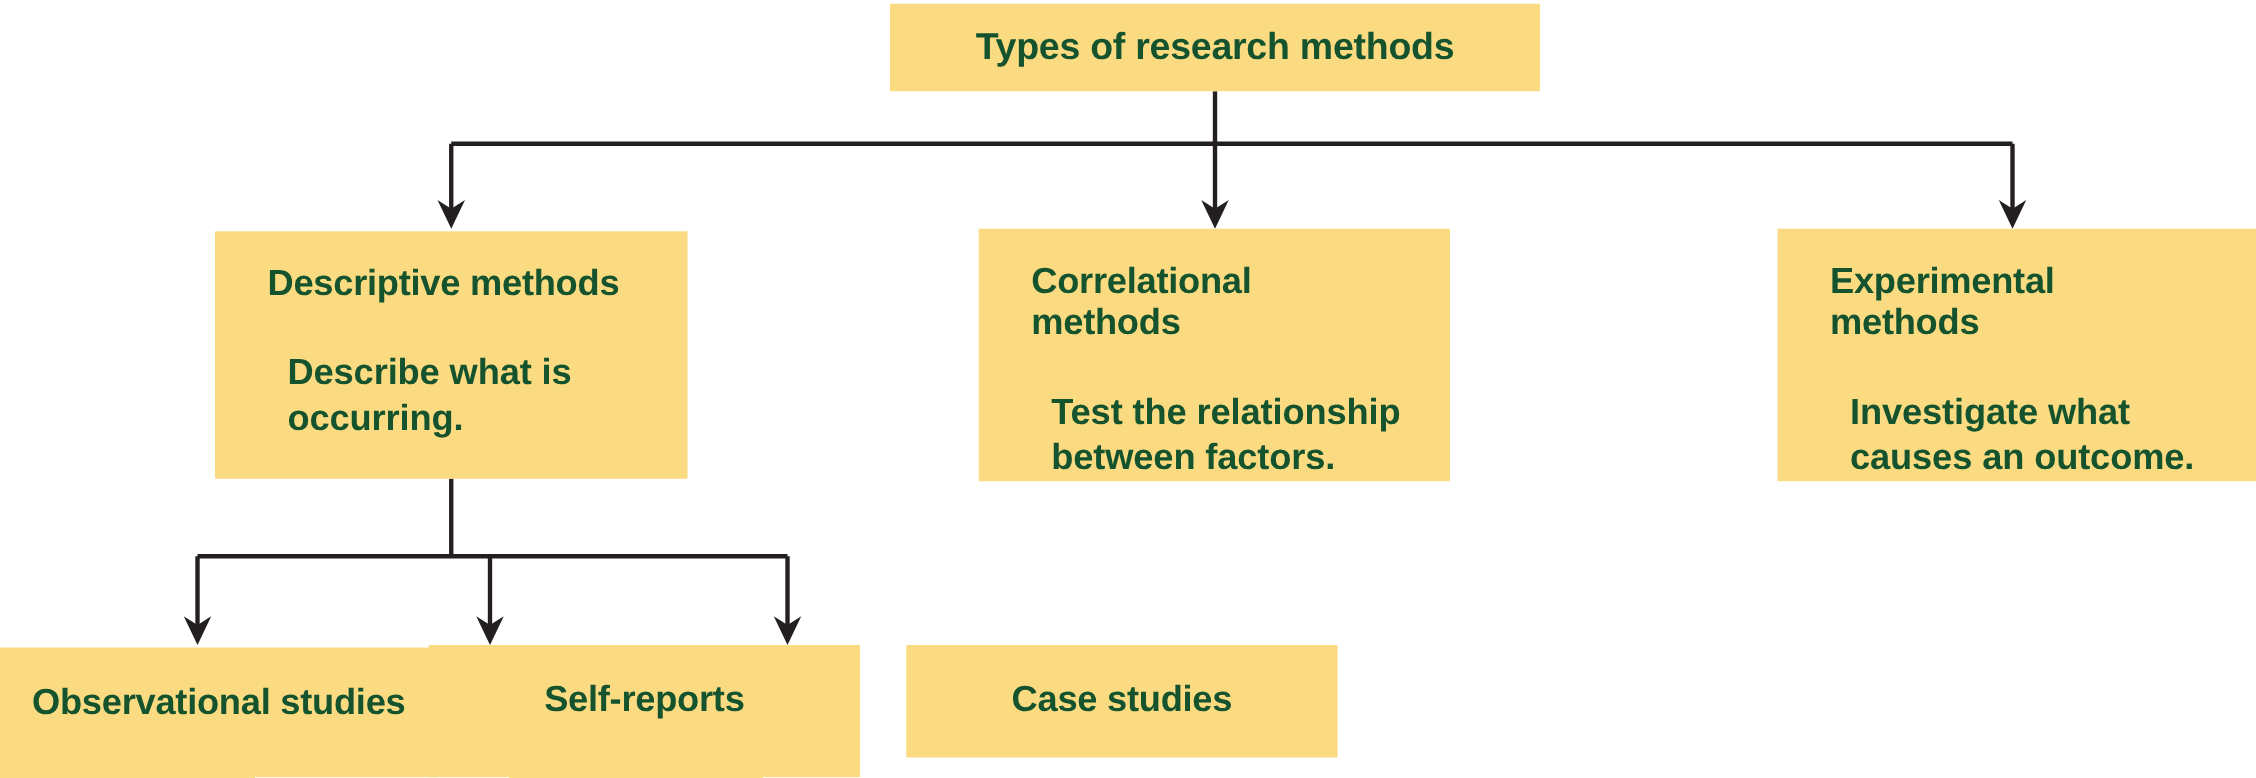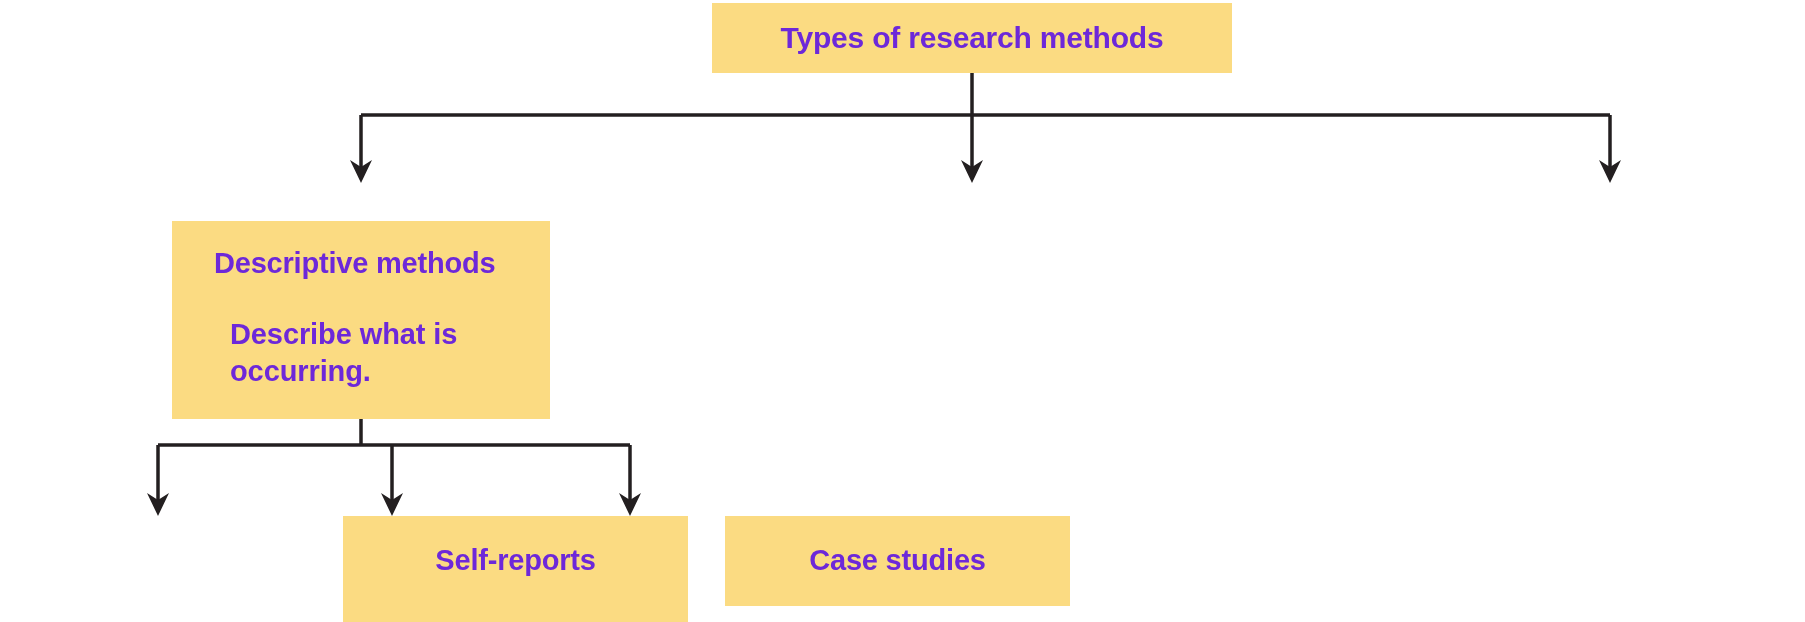--- a/index.html
+++ b/index.html
@@ -30,21 +30,21 @@
     height: 622px;
     pointer-events: none;
   }
 
   .node {
     position: absolute;
     background: #FBDB82;
     box-sizing: border-box;
     display: flex;
     flex-direction: column;
-    color: #6d28d9;
+    color: #14532d;
   }
 
   
   .node-root {
     align-items: center;
     justify-content: center;
   }
   .node-root .node-title {
     font-size: 30px;
     font-weight: bold;
@@ -120,27 +120,38 @@
       <polygon points="158,516 147,493 158,500 169,493"></polygon>
       <polygon points="392,516 381,493 392,500 403,493"></polygon>
       <polygon points="630,516 619,493 630,500 641,493"></polygon>
     </g>
   </svg>
 
   <div class="node node-root" style="left:712px; top:3px; width:520px; height:70px;">
     <span class="node-title">Types of research methods</span>
   </div>
 
-  <div class="node node-branch" style="left:172px; top:185px; width:378px; height:198px;margin-top:36px;">
+  <div class="node node-branch" style="left:172px; top:185px; width:378px; height:198px;">
     <span class="node-title">Descriptive methods</span>
     <span class="node-desc">Describe what is occurring.</span>
   </div>
 
+  <div class="node node-branch" style="left:783px; top:183px; width:377px; height:202px;">
+    <span class="node-title">Correlational methods</span>
+    <span class="node-desc">Test the relationship between factors.</span>
+  </div>
 
+  <div class="node node-branch" style="left:1422px; top:183px; width:383px; height:202px;">
+    <span class="node-title">Experimental methods</span>
+    <span class="node-desc">Investigate what causes an outcome.</span>
+  </div>
 
+  <div class="node node-leaf" style="left:0px; top:518px; width:350px; height:104px;">
+    <span class="node-title">Observational studies</span>
+  </div>
 
   <div class="node node-leaf" style="left:343px; top:516px; width:345px; height:106px;">
     <span class="node-title">Self-reports</span>
   </div>
 
   <div class="node node-leaf" style="left:725px; top:516px; width:345px; height:90px;">
     <span class="node-title">Case studies</span>
   </div>
 
 </div>

